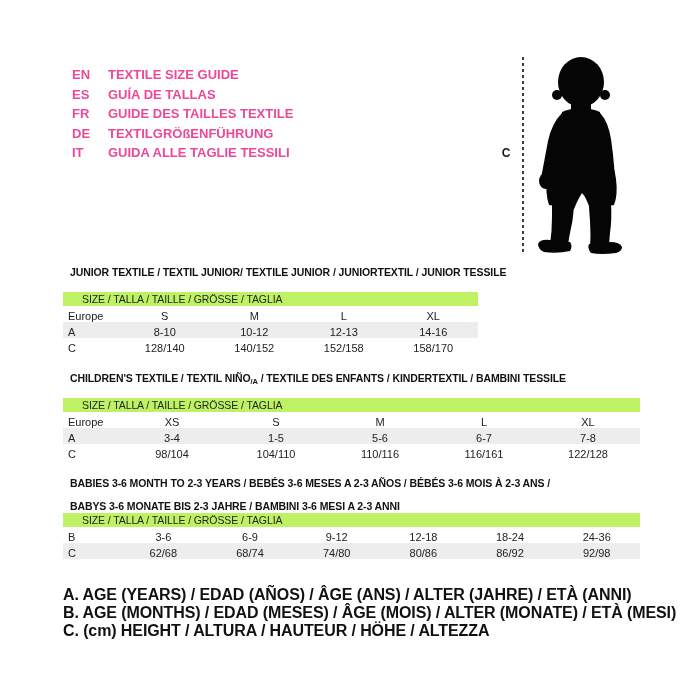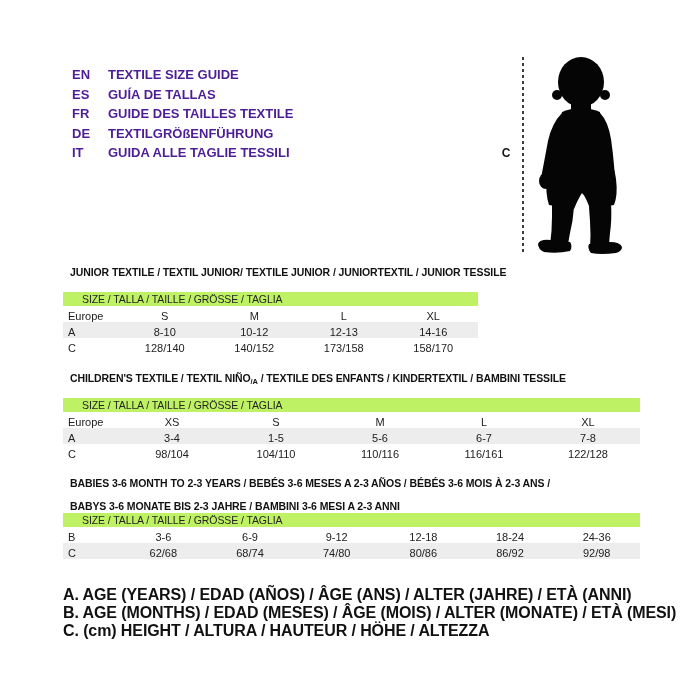--- a/index.html
+++ b/index.html
@@ -6,21 +6,21 @@
   body{
     width:700px;height:700px;position:relative;overflow:hidden;
     background:#ffffff;color:#1a1a1a;
     font-family:"Liberation Sans", sans-serif;
   }
   .abs{position:absolute;}
 
   
   .lang-block{left:72px;top:65px;}
   .lang-row{display:flex;height:19.5px;align-items:center;
-    font-weight:bold;font-size:13px;letter-spacing:0px;color:#4c1d95;}
+    font-weight:bold;font-size:13px;letter-spacing:0px;color:#ec4899;}
   .lang-code{width:36px;}
 
   
   .dash-line{left:522px;top:57px;width:2px;height:197px;
     background:repeating-linear-gradient(to bottom,#3c3c3c 0 3px,transparent 3px 6px);}
   .c-marker{left:498px;top:146px;width:16px;text-align:center;
     font-weight:bold;font-size:12px;color:#161616;}
   .baby-svg{left:533px;top:55px;}
 
   
@@ -103,21 +103,21 @@
     <span class="lbl">A</span>
     <span class="cell">8-10</span>
     <span class="cell">10-12</span>
     <span class="cell">12-13</span>
     <span class="cell">14-16</span>
   </div>
   <div class="trow">
     <span class="lbl">C</span>
     <span class="cell">128/140</span>
     <span class="cell">140/152</span>
-    <span class="cell">173/158</span>
+    <span class="cell">152/158</span>
     <span class="cell">158/170</span>
   </div>
 </div>
 
 <div class="abs sec-title" style="left:70px;top:372px;">
   <span>CHILDREN'S TEXTILE / TEXTIL NIÑO</span><span class="subA">/A</span><span> / TEXTILE DES ENFANTS / KINDERTEXTIL / BAMBINI TESSILE</span>
 </div>
 <div class="size-table" style="left:63px;top:398px;width:577px;">
   <div class="bar">
     <span>SIZE / TALLA / TAILLE / GRÖSSE / TAGLIA</span>

